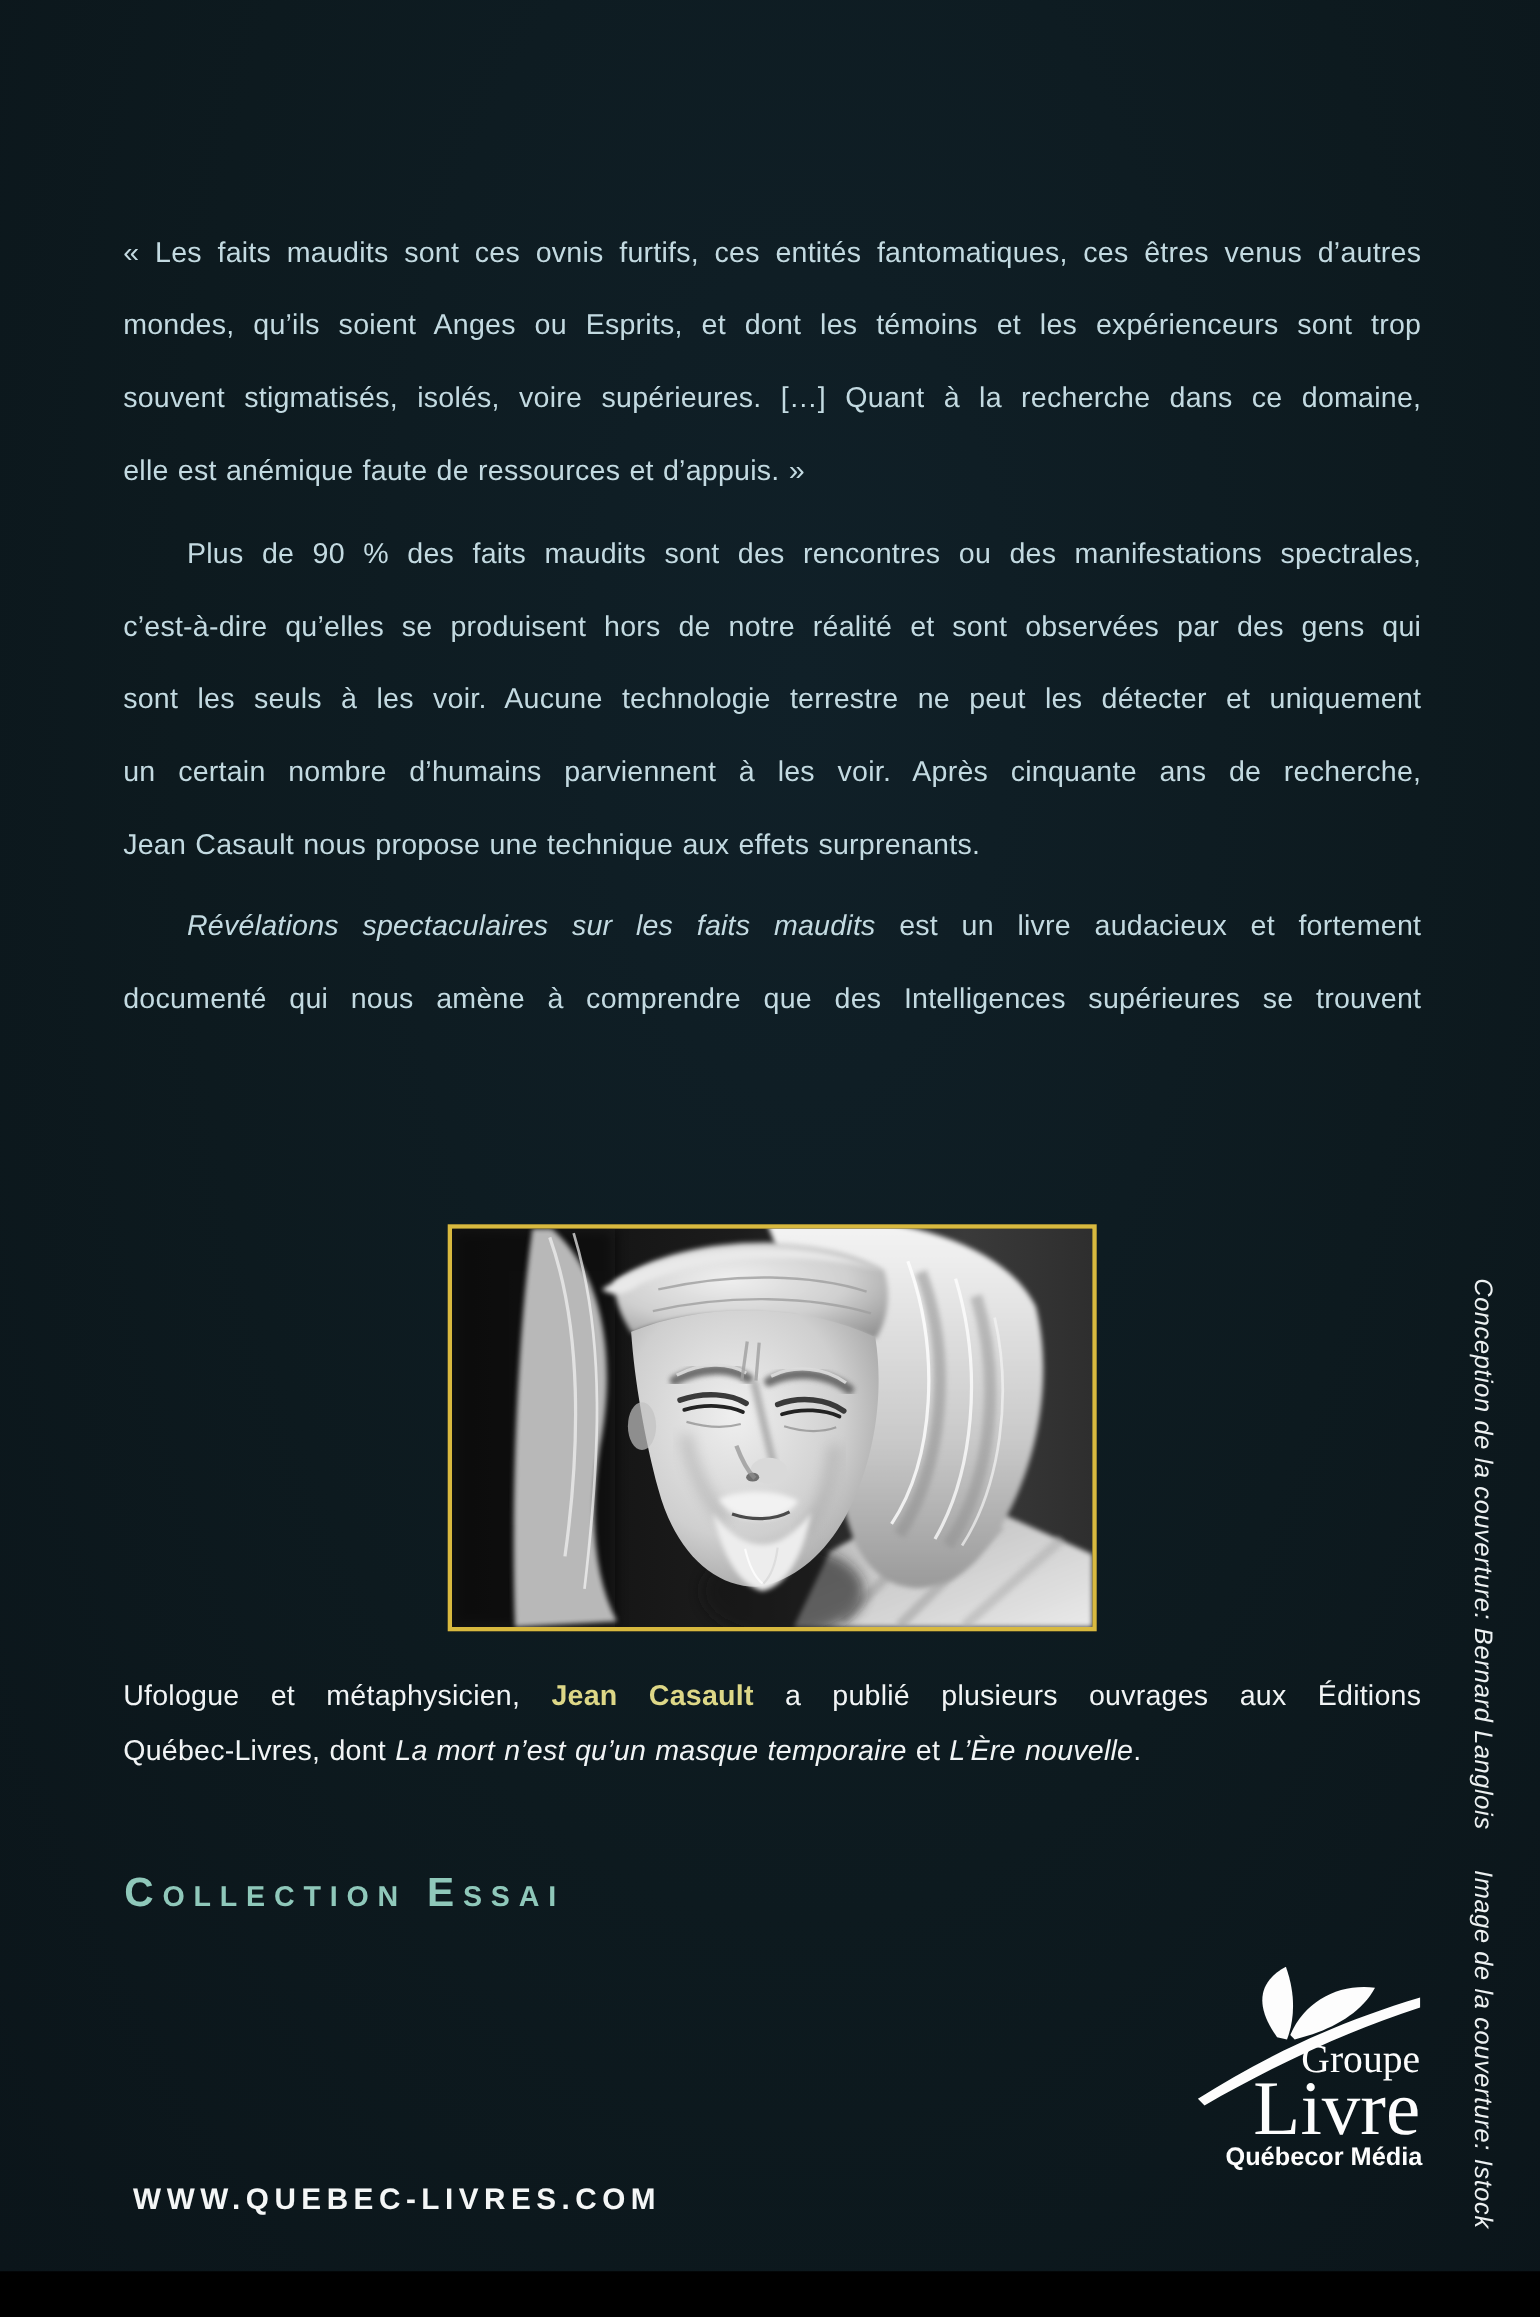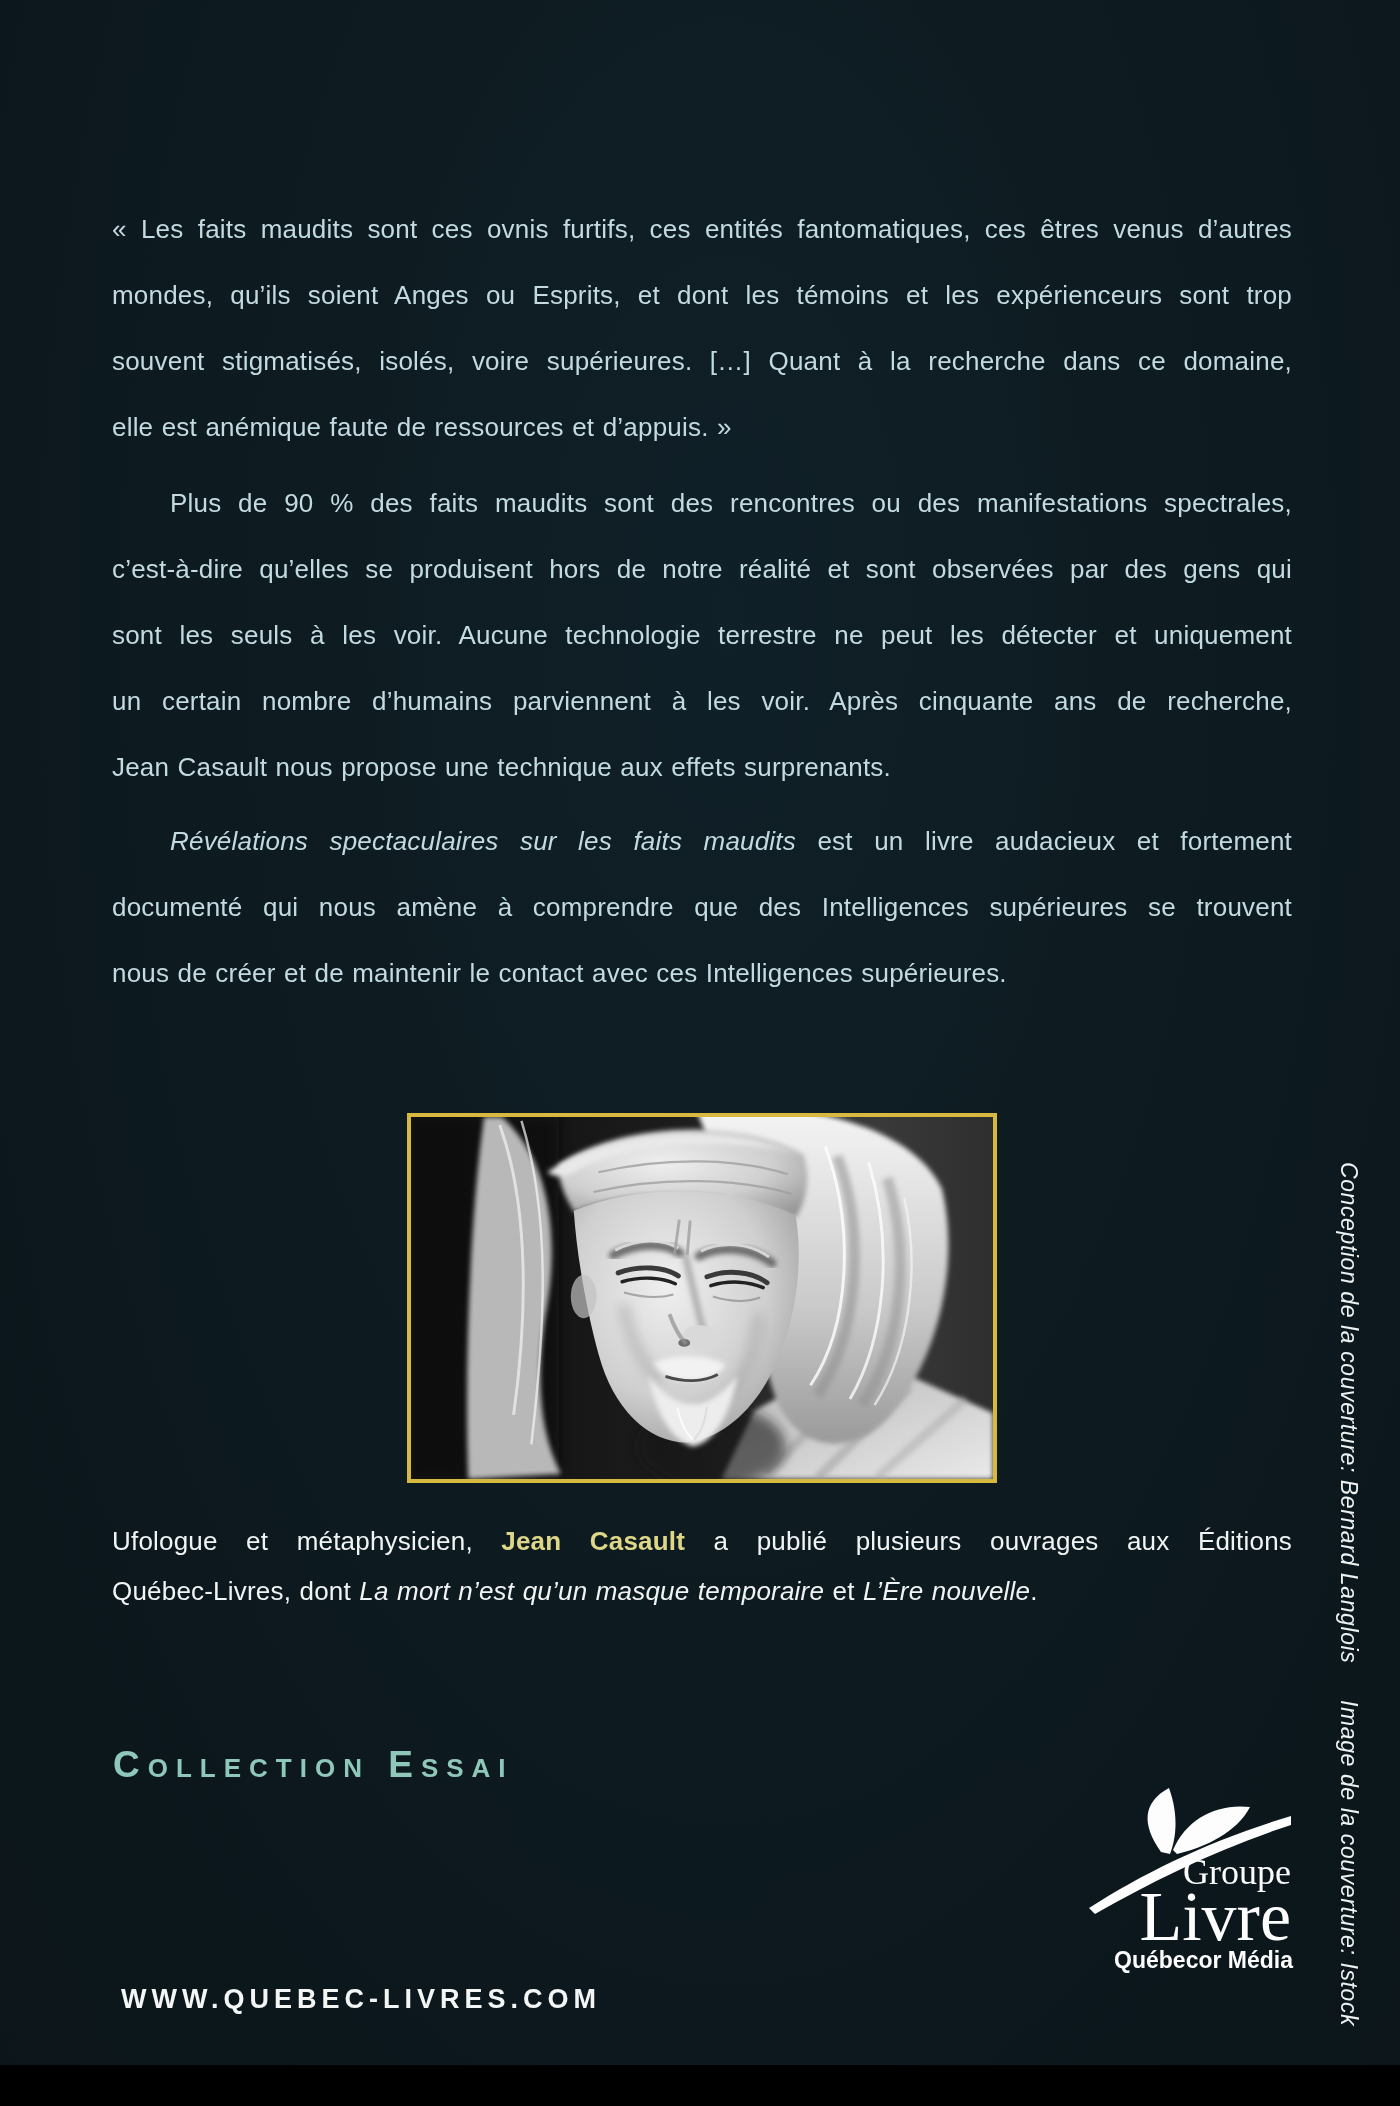--- a/index.html
+++ b/index.html
@@ -30,21 +30,21 @@
   .photo-frame{
     position:absolute;left:407px;top:1113px;width:590px;height:370px;
     box-sizing:border-box;border:4px solid #d8b93f;background:#161616;
     box-shadow:0 0 0 1px rgba(0,0,0,.6) inset;
   }
   .photo-frame svg{display:block;width:100%;height:100%;}
   
   .collection{
     position:absolute;left:113px;top:1700px;
     font-variant:small-caps;font-weight:bold;font-size:37px;
-    letter-spacing:8px;color:#8fc8ba;margin-top:44px;
+    letter-spacing:8px;color:#8fc8ba;
   }
   
   .logo{position:absolute;left:1085px;top:1788px;width:212px;height:192px;}
   .logo svg{display:block;width:100%;height:100%;}
   .logo text{fill:#fdfdfd;}
   .logo .t-groupe{font-family:"Liberation Serif",serif;font-size:36px;}
   .logo .t-livre{font-family:"Liberation Serif",serif;font-size:70px;}
   .logo .t-sub{font-family:"Liberation Sans",sans-serif;font-weight:bold;font-size:23px;}
   
   .website{
@@ -79,21 +79,20 @@
     <div class="jline">sont les seuls à les voir. Aucune technologie terrestre ne peut les détecter et uniquement</div>
     <div class="jline">un certain nombre d’humains parviennent à les voir. Après cinquante ans de recherche,</div>
     <div class="jline end">Jean Casault nous propose une technique aux effets surprenants.</div>
   </div>
 
   <div class="textblock" style="top:808px">
     <div class="jline indent">
       <span class="it">Révélations spectaculaires sur les faits maudits</span><span> est un livre audacieux et fortement</span>
     </div>
     <div class="jline">documenté qui nous amène à comprendre que des Intelligences supérieures se trouvent</div>
-    <div class="jline end">nous de créer et de maintenir le contact avec ces Intelligences supérieures.</div>
   </div>
 
   <div class="photo-frame">
     <svg viewBox="0 0 590 367" preserveAspectRatio="none" aria-hidden="true">
       <defs>
         <linearGradient id="pbg" x1="0" y1="0" x2="1" y2="0">
           <stop offset="0" stop-color="#0e0e0e"></stop>
             <stop offset="0.45" stop-color="#1c1c1c"></stop>
           <stop offset="0.8" stop-color="#3a3a3a"></stop>
             <stop offset="1" stop-color="#2e2e2e"></stop>

